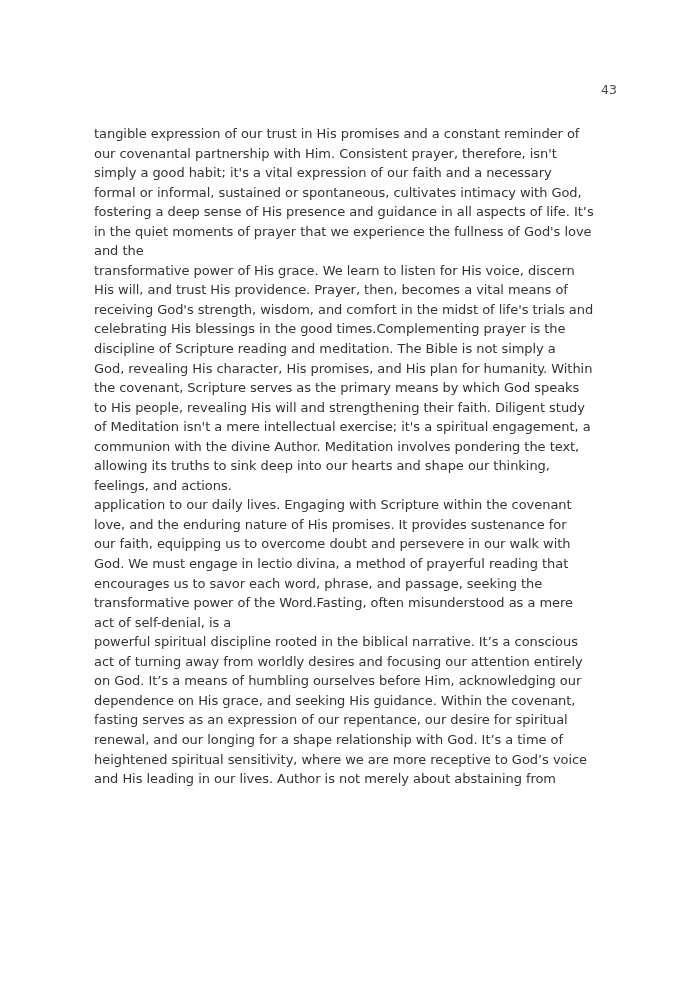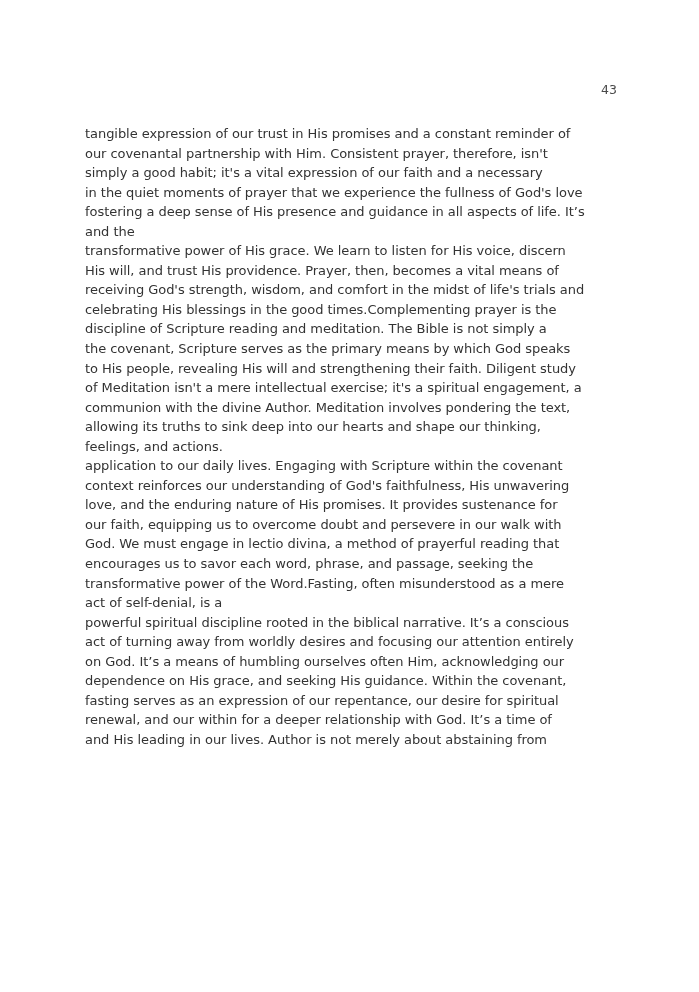--- a/index.html
+++ b/index.html
@@ -20,63 +20,65 @@
     position: absolute;
     top: 83px;
     right: 82px;
     font-size: 12.5px;
     line-height: 14px;
     color: #4a4a4a;
   }
   .text-block {
     position: absolute;
     top: 124px;
-    left: 85px;
+    left: 94px;
     width: 537px;
     font-size: 13px;
     line-height: 19.55px;
     letter-spacing: -0.05px;
     color: #333333;
   }
   .text-line {
     white-space: pre;
   }
 </style>
 </head>
 <body>
 
 <div class="page">
   <div class="page-number">43</div>
   <div class="text-block">
       <div class="text-line">tangible expression of our trust in His promises and a constant reminder of</div>
       <div class="text-line">our covenantal partnership with Him. Consistent prayer, therefore, isn't</div>
       <div class="text-line">simply a good habit; it's a vital expression of our faith and a necessary</div>
+      <div class="text-line">formal or informal, sustained or spontaneous, cultivates intimacy with God,</div>
+      <div class="text-line">fostering a deep sense of His presence and guidance in all aspects of life. It’s</div>
       <div class="text-line">in the quiet moments of prayer that we experience the fullness of God's love</div>
-      <div class="text-line">fostering a deep sense of His presence and guidance in all aspects of life. It’s</div>
       <div class="text-line">and the</div>
       <div class="text-line">transformative power of His grace. We learn to listen for His voice, discern</div>
       <div class="text-line">His will, and trust His providence. Prayer, then, becomes a vital means of</div>
       <div class="text-line">receiving God's strength, wisdom, and comfort in the midst of life's trials and</div>
       <div class="text-line">celebrating His blessings in the good times.Complementing prayer is the</div>
       <div class="text-line">discipline of Scripture reading and meditation. The Bible is not simply a</div>
+      <div class="text-line">God, revealing His character, His promises, and His plan for humanity. Within</div>
       <div class="text-line">the covenant, Scripture serves as the primary means by which God speaks</div>
       <div class="text-line">to His people, revealing His will and strengthening their faith. Diligent study</div>
       <div class="text-line">of Meditation isn't a mere intellectual exercise; it's a spiritual engagement, a</div>
       <div class="text-line">communion with the divine Author. Meditation involves pondering the text,</div>
       <div class="text-line">allowing its truths to sink deep into our hearts and shape our thinking,</div>
       <div class="text-line">feelings, and actions.</div>
       <div class="text-line">application to our daily lives. Engaging with Scripture within the covenant</div>
-      <div class="text-line">context reinforces our understanding of God's faithfulness, His unwavering</div>
       <div class="text-line">love, and the enduring nature of His promises. It provides sustenance for</div>
       <div class="text-line">our faith, equipping us to overcome doubt and persevere in our walk with</div>
       <div class="text-line">God. We must engage in lectio divina, a method of prayerful reading that</div>
       <div class="text-line">encourages us to savor each word, phrase, and passage, seeking the</div>
       <div class="text-line">transformative power of the Word.Fasting, often misunderstood as a mere</div>
       <div class="text-line">act of self-denial, is a</div>
       <div class="text-line">powerful spiritual discipline rooted in the biblical narrative. It’s a conscious</div>
       <div class="text-line">act of turning away from worldly desires and focusing our attention entirely</div>
-      <div class="text-line">on God. It’s a means of humbling ourselves often Him, acknowledging our</div>
+      <div class="text-line">on God. It’s a means of humbling ourselves before Him, acknowledging our</div>
       <div class="text-line">dependence on His grace, and seeking His guidance. Within the covenant,</div>
       <div class="text-line">fasting serves as an expression of our repentance, our desire for spiritual</div>
-      <div class="text-line">renewal, and our within for a deeper relationship with God. It’s a time of</div>
+      <div class="text-line">renewal, and our longing for a shape relationship with God. It’s a time of</div>
+      <div class="text-line">heightened spiritual sensitivity, where we are more receptive to God’s voice</div>
       <div class="text-line">and His leading in our lives. Author is not merely about abstaining from</div>
     </div>
 </div>
 
 </body></html>

